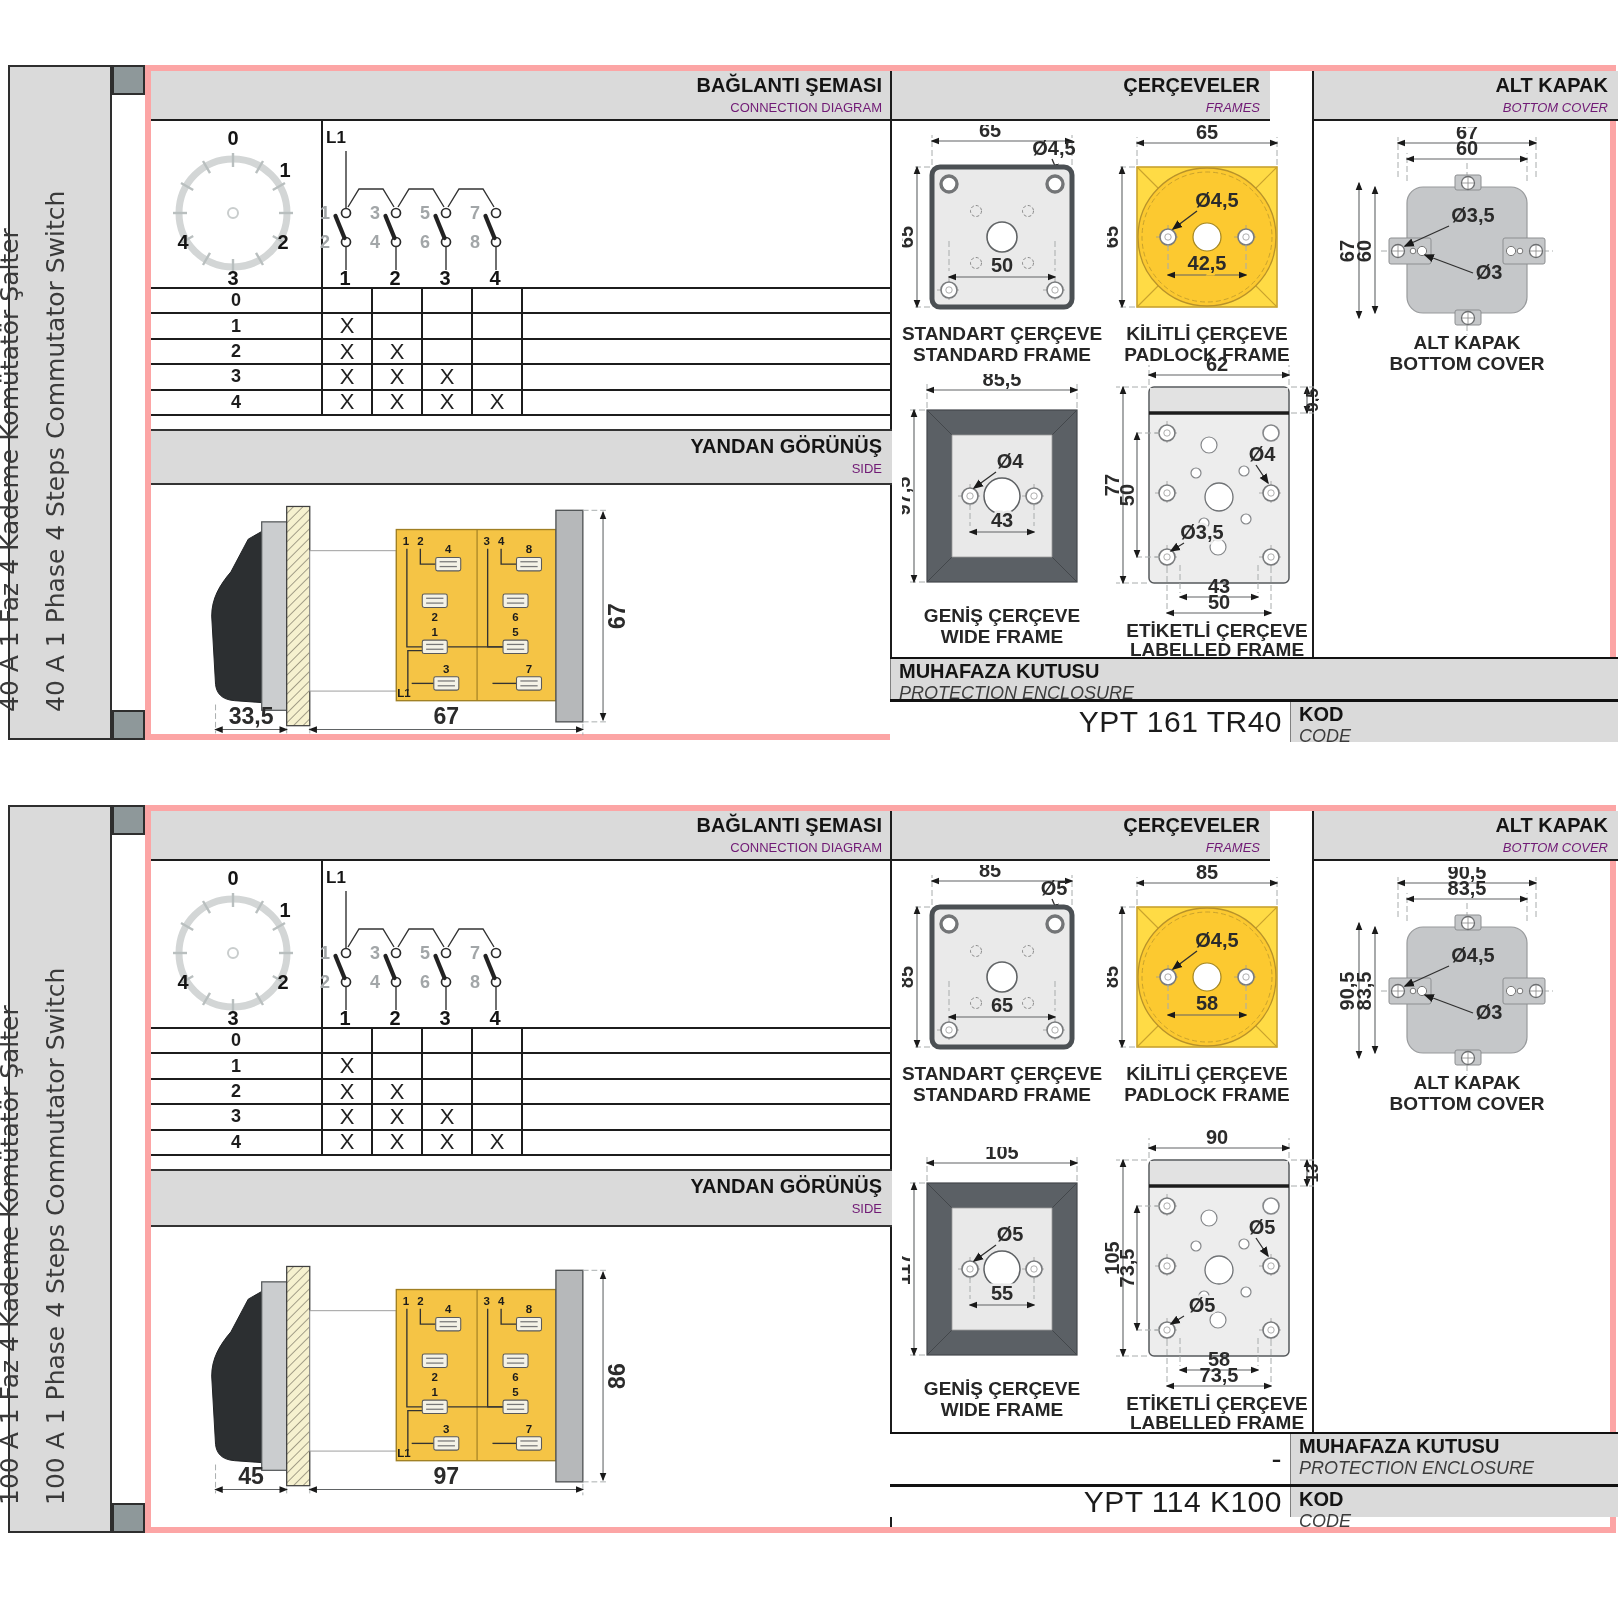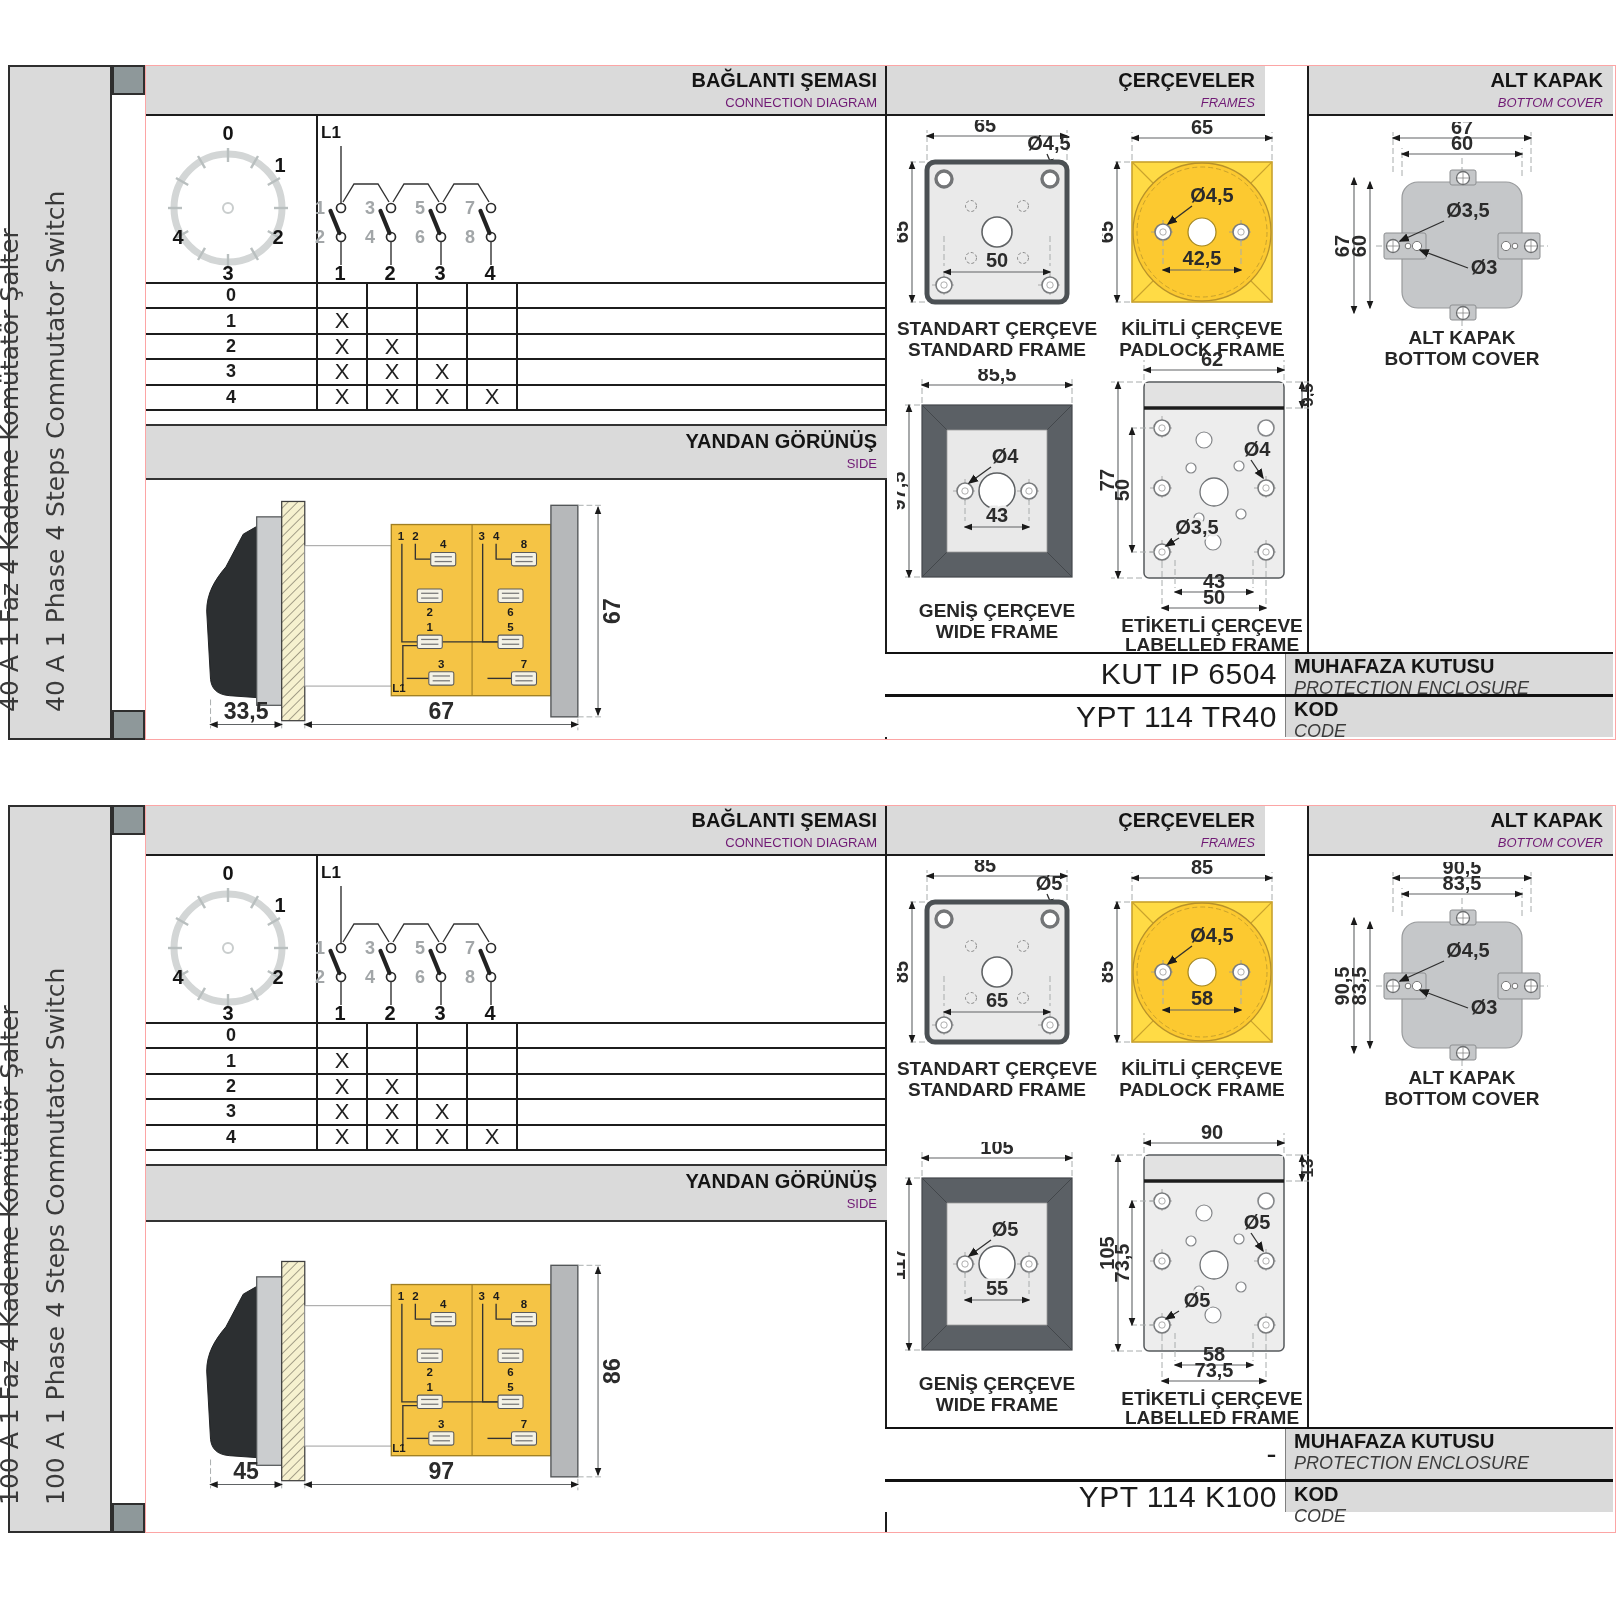--- a/index.html
+++ b/index.html
@@ -13,21 +13,21 @@
            border:2px solid #2e2e2e;box-sizing:border-box}
   .vt{position:absolute;bottom:26px;white-space:nowrap;transform-origin:0 100%;
       transform:rotate(-90deg);font-size:25px;color:#3a3a3a;font-family:"DejaVu Sans",sans-serif}
   .vt-tr{left:14px}.vt-en{left:60px}
 
   .strip{position:absolute;left:104px;top:0;width:33px;height:100%;background:#fff}
   .sq{position:absolute;left:0;width:33px;height:30px;background:#8e989a;border:2px solid #2e2e2e;box-sizing:border-box}
   .sq-t{top:0}.sq-b{bottom:0}
 
   .content{position:absolute;left:137px;top:0;width:1471px;height:100%;background:#fff;
-           border:1px solid #fca5a5;box-sizing:border-box}
+           border:6px solid #fca5a5;box-sizing:border-box}
 
   .hdr{position:absolute;top:0;height:50px;background:#dadada;border-bottom:2px solid #1c1c1c;
        box-sizing:border-box;text-align:right;padding:2px 10px 0 0}
   .hdr-conn{left:0;width:741px}
   .hdr-frames{left:741px;width:378px}
   .hdr-cover{left:1163px;width:304px}
   .h-tr{font-size:20px;font-weight:bold;color:#141414;line-height:24px}
   .h-en{font-size:13px;color:#701a75;line-height:21px}
   .it{font-style:italic}
 
@@ -498,28 +498,27 @@
       <text class="dim" transform="translate(50,124) rotate(-90)">60</text>
       <text class="dim" x="152" y="95" style="paint-order:stroke" stroke="#c5c7c9" stroke-width="5">Ø3,5</text>
       <line class="ld" x1="128" y1="99" x2="84" y2="119" marker-end="url(#arr)"></line>
       <text class="dim" x="168" y="152" style="paint-order:stroke" stroke="#c5c7c9" stroke-width="5">Ø3</text>
       <line class="ld" x1="152" y1="146" x2="104" y2="128" marker-end="url(#arr)"></line>
       <text class="ttl" x="146" y="222">ALT KAPAK</text>
       <text class="ttl" x="146" y="243">BOTTOM COVER</text>
     </svg>
 
     <div class="inforow enc">
-      <div class="val">KUT IP 6504</div>
       <div class="lbl">
         <div class="l-tr">MUHAFAZA KUTUSU</div>
         <div class="l-en it">PROTECTION ENCLOSURE</div>
       </div>
     </div>
     <div class="inforow kod">
-      <div class="val">YPT 114 TR40</div>
+      <div class="val">YPT 161 TR40</div>
       <div class="lbl">
         <div class="l-tr">KOD</div>
         <div class="l-en it">CODE</div>
       </div>
     </div>
   </div>
 </div>
 
 <div class="panel p2">
   <div class="sidebar">

